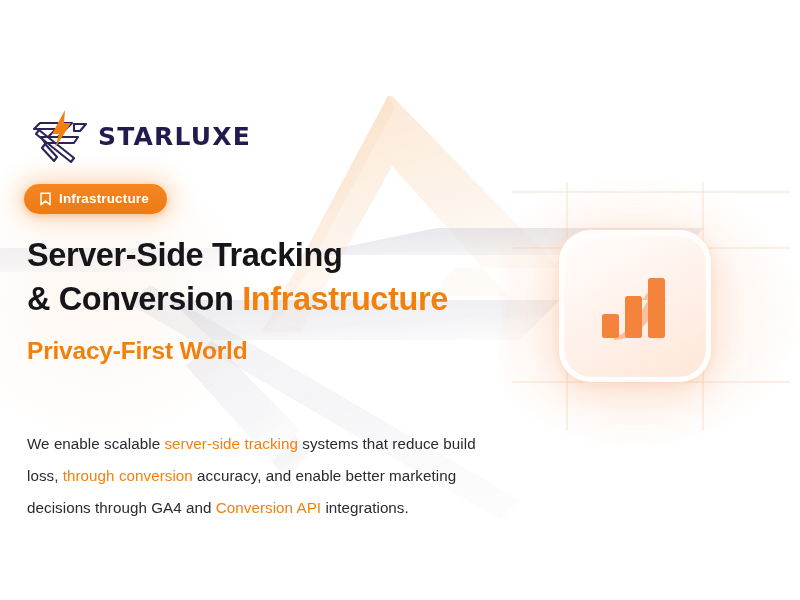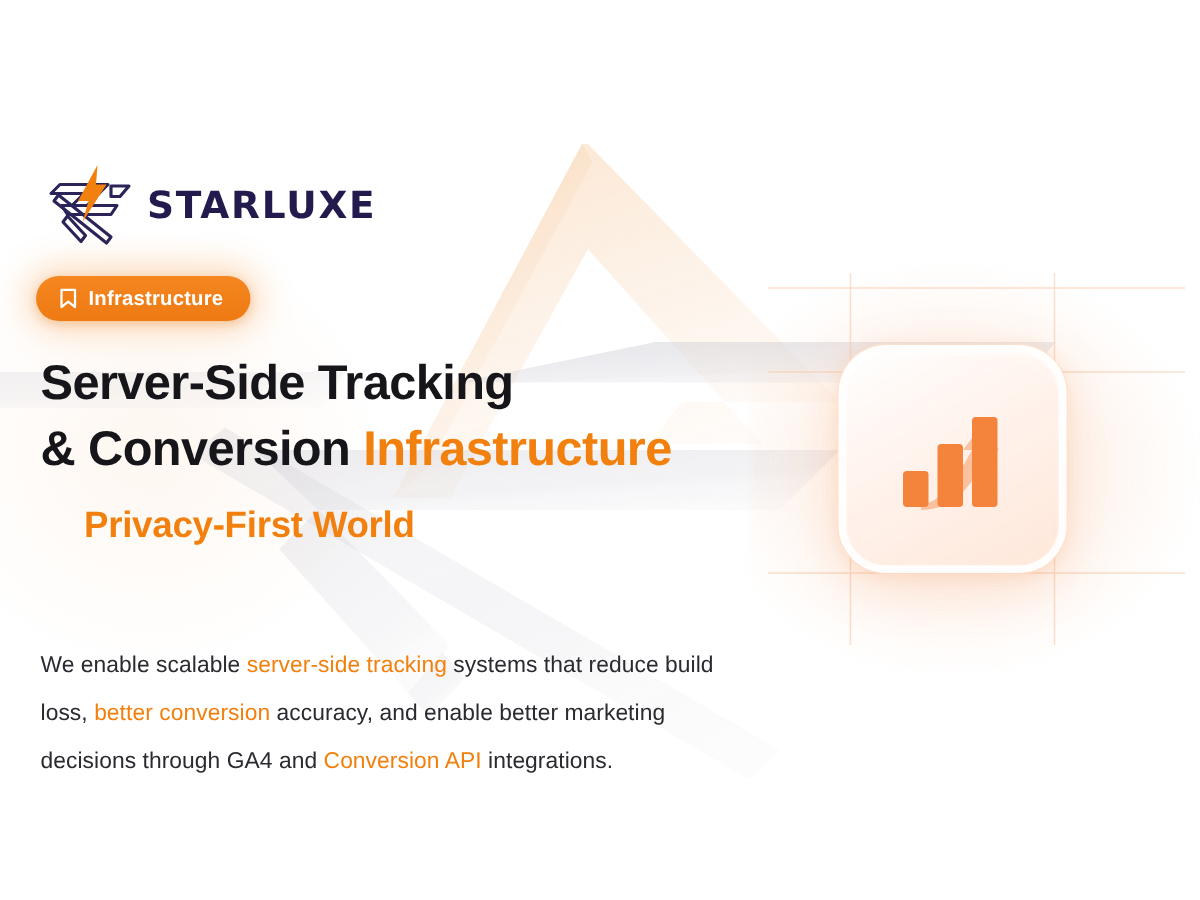--- a/index.html
+++ b/index.html
@@ -150,21 +150,21 @@
     position: absolute;
     left: 27px;
     top: 328px;
     width: 520px;
     font-size: 24.5px;
     font-weight: 700;
     letter-spacing: -0.2px;
     line-height: 45px;
     color: #15151a;
   }
-  .subhead .accent-line { color: #F2800F; display: block; margin-left: 29px; }
+  .subhead .accent-line { color: #F2800F; display: block; }
 
   
   .body-copy {
     position: absolute;
     left: 27px;
     top: 428px;
     width: 470px;
     font-size: 15.2px;
     font-weight: 400;
     line-height: 32px;
@@ -278,21 +278,21 @@
 
     <h1 class="headline">
       <span>Server-Side Tracking</span><br>
       <span>&amp; Conversion </span><span class="accent">Infrastructure</span>
     </h1>
 
     <h2 class="subhead">
       <span class="accent-line">Privacy-First World</span>
     </h2>
 
-    <p class="body-copy"><span>We enable scalable </span><span class="accent">server-side tracking</span><span> systems that reduce build loss, </span><span class="accent">better conversion</span><span> accuracy, and enable better marketing decisions through GA4 and </span><span class="accent">Conversion API</span><span> integrations.</span></p>
+    <p class="body-copy"><span>We enable scalable </span><span class="accent">server-side tracking</span><span> systems that reduce build loss, </span><span class="accent">through conversion</span><span> accuracy, and enable better marketing decisions through GA4 and </span><span class="accent">Conversion API</span><span> integrations.</span></p>
   </div>
 
   <div class="icon-card">
     <svg class="icon-card-svg" viewBox="0 0 86 80">
 
       <path d="M22 70 C34 70 44 56 56 34 L50 34 L62 18 L74 34 L68 34 C56 60 42 74 22 74 Z" fill="#F89A63" opacity="0.55"></path>
 
       <rect x="10" y="48" width="17" height="24" rx="2.5" fill="#F4833C"></rect>
       <rect x="33" y="30" width="17" height="42" rx="2.5" fill="#F4833C"></rect>
       <rect x="56" y="12" width="17" height="60" rx="2.5" fill="#F4833C"></rect>

